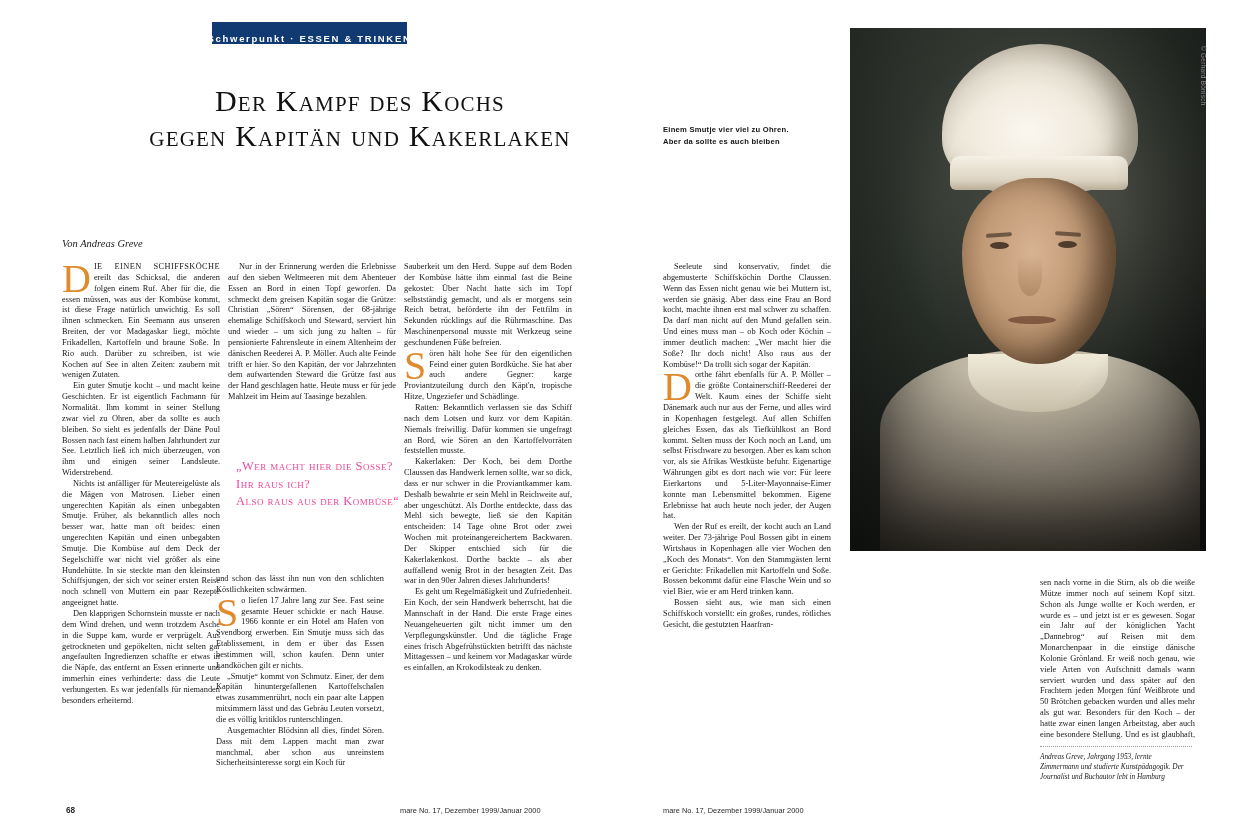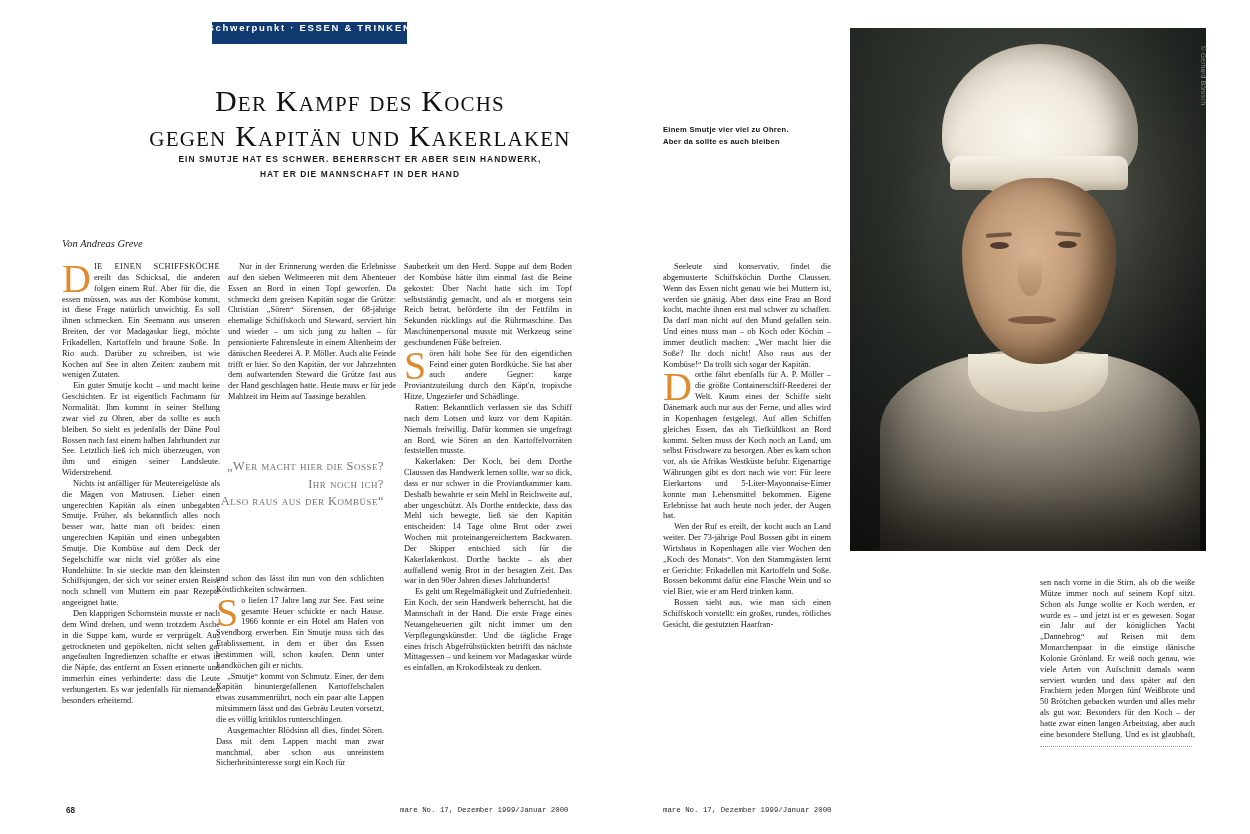--- a/index.html
+++ b/index.html
@@ -14,21 +14,21 @@
   
   .gutter{
     position:absolute;left:625px;top:0;width:1px;height:834px;
     background:transparent;
   }
 
   
   .flag{
     position:absolute;left:212px;top:22px;width:195px;height:22px;
     background:#123a72;
-    display:flex;align-items:flex-start;justify-content:center;
+    display:flex;align-items:flex-end;justify-content:center;
   }
   .flag span{
     font-family:"Liberation Sans", sans-serif;
     font-size:9.5px;font-weight:bold;color:#ffffff;
     letter-spacing:1.7px;white-space:nowrap;
   }
 
   
   .headline{
     position:absolute;left:120px;top:84px;width:480px;
@@ -78,27 +78,27 @@
     font-weight:normal;
   }
   .lead-caps{
     font-variant:small-caps;
     letter-spacing:0.4px;
     margin-top:15px;
   }
 
   
   .pullquote{
-    position:absolute;left:216px;top:458px;width:168px;
-    text-align:right;
+    position:absolute;left:236px;top:458px;width:168px;
+    text-align:left;
     font-family:"Liberation Serif", serif;
     font-variant:small-caps;
     font-size:12.4px;line-height:1.42;
     letter-spacing:0.5px;
-    color:#737373;
+    color:#ec4899;
   }
 
   
   .photo{
     position:absolute;left:850px;top:28px;width:356px;height:523px;
     overflow:hidden;
     background:#2c2f2b;
   }
   .photo .bg{
     position:absolute;inset:0;
@@ -191,44 +191,40 @@
   }
 
   
   .pageno{
     position:absolute;font-family:"Liberation Sans", sans-serif;
     font-size:8.2px;font-weight:bold;color:#2b2b2b;padding-left:8px;
   }
   .pageno.left{left:58px;top:806px;}
   .pageno.right{left:1178px;top:806px;margin-top:44px;}
   .issue{
-    position:absolute;font-family:Liberation Mono, monospace;
+    position:absolute;font-family:Liberation Sans, sans-serif;
     font-size:7.4px;color:#2b2b2b;white-space:nowrap;text-align:center;
   }
   .issue.left{left:400px;top:806px;}
   .issue.right{left:663px;top:806px;}
 </style>
 </head>
 <body>
 
 <div class="spread">
 
   <div class="gutter"></div>
 
   <div class="flag">
     <span>Schwerpunkt · ESSEN &amp; TRINKEN</span>
   </div>
 
   <div class="headline">
     <span>Der Kampf des Kochs</span>
     <span class="l2">gegen Kapitän und Kakerlaken</span>
-  </div>
-  <div class="deck">
-    <span>EIN SMUTJE HAT ES SCHWER. BEHERRSCHT ER ABER SEIN HANDWERK,</span><br>
-    <span>HAT ER DIE MANNSCHAFT IN DER HAND</span>
   </div>
 
   <div class="byline">Von Andreas Greve</div>
 
   <div class="photo">
     <div class="bg"></div>
     <div class="hat"></div>
     <div class="hatband"></div>
     <div class="shoulders"></div>
     <div class="collar"></div>
@@ -256,21 +252,21 @@
     <p><span>Nichts ist anfälliger für Meutereigelüste als die Mägen von Matrosen. Lieber einen ungerechten Kapitän als einen unbegabten Smutje. Früher, als bekanntlich alles noch besser war, hatte man oft beides: einen ungerechten Kapitän und einen unbegabten Smutje. Die Kombüse auf dem Deck der Segelschiffe war nicht viel größer als eine Hundehütte. In sie steckte man den kleinsten Schiffsjungen, der sich vor seiner ersten Reise noch schnell von Muttern ein paar Rezepte angeeignet hatte.</span></p>
     <p><span>Den klapprigen Schornstein musste er nach dem Wind drehen, und wenn trotzdem Asche in die Suppe kam, wurde er verprügelt. Aus getrockneten und gepökelten, nicht selten gar angefaulten Ingredienzen schaffte er etwas in die Näpfe, das entfernt an Essen erinnerte und immerhin eines verhinderte: dass die Leute verhungerten. Es war jedenfalls für niemanden besonders erheiternd.</span></p>
   </div>
 
   <div class="col" style="left:228px;top:262px;width:168px;height:185px;overflow:hidden;">
     <p><span>Nur in der Erinnerung werden die Erlebnisse auf den sieben Weltmeeren mit dem Abenteuer Essen an Bord in einen Topf geworfen. Da schmeckt dem greisen Kapitän sogar die Grütze: Christian „Sören“ Sörensen, der 68-jährige ehemalige Schiffskoch und Steward, serviert hin und wieder – um sich jung zu halten – für pensionierte Fahrensleute in einem Altenheim der dänischen Reederei A. P. Möller. Auch alte Feinde trifft er hier. So den Kapitän, der vor Jahrzehnten dem aufwartenden Steward die Grütze fast aus der Hand geschlagen hatte. Heute muss er für jede Mahlzeit im Heim auf Taasinge bezahlen.</span></p>
   </div>
 
   <div class="pullquote">
     <span>„Wer macht hier die Sosse?</span><br>
-    <span>Ihr noch ich?</span><br>
+    <span>Ihr raus ich?</span><br>
     <span>Also raus aus der Kombüse“</span>
   </div>
 
   <div class="col" style="left:216px;top:540px;width:168px;height:245px;overflow:hidden;margin-top:34px;">
     <p class="noindent"><span>und schon das lässt ihn nun von den schlichten Köstlichkeiten schwärmen.</span></p>
     <p class="noindent">
       <span class="dropcap">S</span><span>o liefen 17 Jahre lang zur See.</span> <span>Fast seine gesamte Heuer schickte er nach Hause. 1966 konnte er ein Hotel am Hafen von Svendborg erwerben. Ein Smutje muss sich das Etablissement, in dem er über das Essen bestimmen will, schon kaufen. Denn unter Landköchen gilt er nichts.</span>
     </p>
     <p><span>„Smutje“ kommt von Schmutz. Einer, der dem Kapitän hinuntergefallenen Kartoffelschalen etwas zusammenrührt, noch ein paar alte Lappen mitsimmern lässt und das Gebräu Leuten vorsetzt, die es völlig kritiklos runterschlingen.</span></p>
     <p><span>Ausgemachter Blödsinn all dies, findet Sören. Dass mit dem Lappen macht man zwar manchmal, aber schon aus unreinstem Sicherheitsinteresse sorgt ein Koch für</span></p>
@@ -294,19 +290,20 @@
     <p><span>Wen der Ruf es ereilt, der kocht auch an Land weiter. Der 73-jährige Poul Bossen gibt in einem Wirtshaus in Kopenhagen alle vier Wochen den „Koch des Monats“. Von den Stammgästen lernt er Gerichte: Frikadellen mit Kartoffeln und Soße. Bossen bekommt dafür eine Flasche Wein und so viel Bier, wie er am Herd trinken kann.</span></p>
     <p><span>Bossen sieht aus, wie man sich einen Schiffskoch vorstellt: ein großes, rundes, rötliches Gesicht, die gestutzten Haarfran-</span></p>
   </div>
 
   <div class="col" style="left:1040px;top:578px;width:155px;height:162px;overflow:hidden;">
     <p class="noindent"><span>sen nach vorne in die Stirn, als ob die weiße Mütze immer noch auf seinem Kopf sitzt. Schon als Junge wollte er Koch werden, er wurde es – und jetzt ist er es gewesen. Sogar ein Jahr auf der königlichen Yacht „Dannebrog“ auf Reisen mit dem Monarchenpaar in die einstige dänische Kolonie Grönland. Er weiß noch genau, wie viele Arten von Aufschnitt damals wann serviert wurden und dass später auf den Frachtern jeden Morgen fünf Weißbrote und 50 Brötchen gebacken wurden und alles mehr als gut war. Besonders für den Koch – der hatte zwar einen langen Arbeitstag, aber auch eine besondere Stellung. Und es ist glaubhaft, dass Bossen – seinem Namen zum Trotz – das nie ausgenutzt hat. So etwas geht natürlich auf Kosten einer guten Geschichte.</span></p>
 
   </div>
 
   <div class="bio-rule"></div>
+  <div class="bio">Andreas Greve, Jahrgang 1953, lernte Zimmermann und studierte Kunstpädagogik. Der Journalist und Buchautor lebt in Hamburg</div>
 
   <div class="pageno left">68</div>
   <div class="issue left">mare No. 17, Dezember 1999/Januar 2000</div>
   <div class="issue right">mare No. 17, Dezember 1999/Januar 2000</div>
   <div class="pageno right">69</div>
 
 </div>
 
 </body></html>

